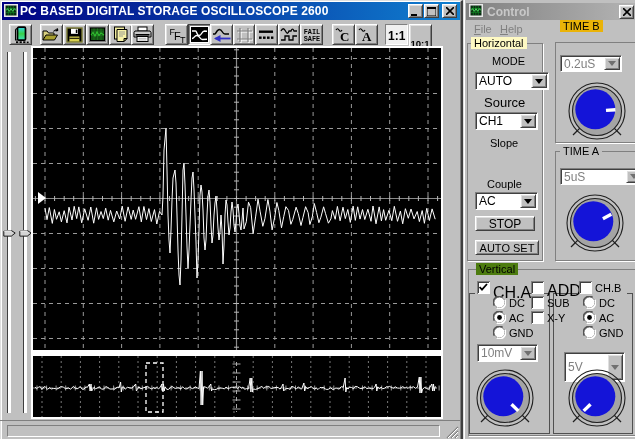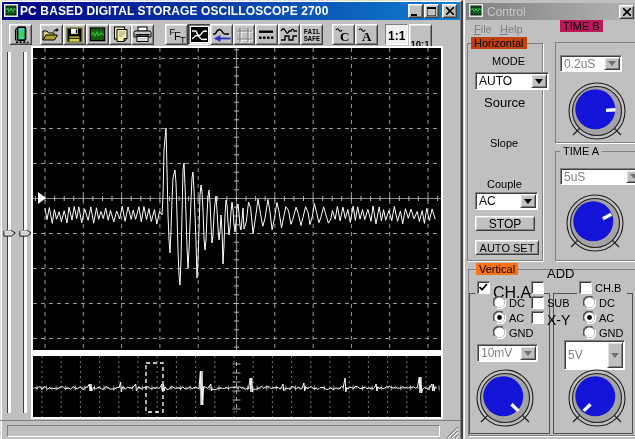--- a/index.html
+++ b/index.html
@@ -29,21 +29,21 @@
   <div class="abs" style="left:0;top:0;width:463px;height:439px;border-left:1px solid #dfdfdf;border-top:1px solid #dfdfdf;border-right:2px solid #404040"></div>
   <div class="abs" style="left:1px;top:1px;width:460px;height:438px;border-left:1px solid #ffffff;border-top:1px solid #ffffff;border-right:1px solid #808080"></div>
 
   <div class="abs" style="left:2px;top:2px;width:458px;height:18px;background:linear-gradient(90deg,#000082,#1080d0)"></div>
   <svg style="position:absolute;left:4px;top:4px" width="14" height="13" viewBox="0 0 14 13">
       <rect x="0" y="0" width="14" height="13" fill="#e8e8e8"></rect>
       <rect x="1.5" y="1.5" width="11" height="10" fill="#0a2a12"></rect>
       <path d="M2,4.6 h10 M2,8.4 h10 M4.3,2 v9 M6.8,2 v9 M9.3,2 v9" stroke="#0f8a22" stroke-width="0.7"></path>
       <path d="M2,6.5 l1.6,-1.8 1.7,2.6 1.7,-2.6 1.7,2.6 1.7,-2.6 1.6,1.8" stroke="#55e868" stroke-width="0.9" fill="none"></path>
     </svg>
-  <div class="abs" style="left:20px;top:4px;font-size:12px;font-weight:bold;color:#ffffff;letter-spacing:0.12px">PC BASED DIGITAL STORAGE OSCILLOSCOPE 2700</div>
+  <div class="abs" style="left:20px;top:4px;font-size:12px;font-weight:bold;color:#ffffff;letter-spacing:0.12px">PC BASED DIGITAL STORAGE OSCILLOSCOPE 2600</div>
   <div class="wbt" style="left:408px;top:4px;width:15px;height:14px">
       <svg width="9" height="9" viewBox="0 0 9 9">
         <rect x="0" y="7" width="6" height="2" fill="#000"></rect>
       </svg>
     </div>
   <div class="wbt" style="left:424px;top:4px;width:15px;height:14px">
       <svg width="9" height="9" viewBox="0 0 9 9">
         <rect x="0" y="0" width="9" height="9" fill="none" stroke="#000" stroke-width="1"></rect>
         <rect x="0" y="0" width="9" height="2" fill="#000"></rect>
       </svg>
@@ -392,59 +392,67 @@
   <div class="abs" style="left:0;top:0;width:2px;height:439px;background:#dfdfdf"></div>
   <div class="abs" style="left:1px;top:0;width:1px;height:439px;background:#ffffff"></div>
 
   <div class="abs" style="left:3px;top:3px;width:173px;height:17px;background:linear-gradient(90deg,#808080,#b5b5b5)"></div>
   <svg style="position:absolute;left:6px;top:4px" width="14" height="13" viewBox="0 0 14 13">
       <rect x="0" y="0" width="14" height="13" fill="#e8e8e8"></rect>
       <rect x="1.5" y="1.5" width="11" height="10" fill="#0a2a12"></rect>
       <path d="M2,4.6 h10 M2,8.4 h10 M4.3,2 v9 M6.8,2 v9 M9.3,2 v9" stroke="#0f8a22" stroke-width="0.7"></path>
       <path d="M2,6.5 l1.6,-1.8 1.7,2.6 1.7,-2.6 1.7,2.6 1.7,-2.6 1.6,1.8" stroke="#55e868" stroke-width="0.9" fill="none"></path>
     </svg>
-  <div class="abs" style="left:24px;top:4.5px;font-size:12px;font-weight:normal;color:#c8c8c8">Control</div>
+  <div class="abs" style="left:24px;top:4.5px;font-size:12px;font-weight:bold;color:#c8c8c8">Control</div>
   <div class="wbt" style="left:156px;top:5px;width:15px;height:14px">
       <svg width="8" height="8" viewBox="0 0 8 8">
         <path d="M0,0 L8,8 M8,0 L0,8" stroke="#000" stroke-width="1.6"></path>
       </svg>
     </div>
 
   <div class="abs" style="left:11px;top:23px;font-size:11px;color:#808080"><span style="text-decoration:underline">F</span>ile</div>
   <div class="abs" style="left:37px;top:23px;font-size:11px;color:#808080"><span style="text-decoration:underline">H</span>elp</div>
 </div>
 
 <div id="widg" style="position:absolute;left:0;top:0;width:635px;height:439px;pointer-events:none">
   <div class="grp" style="left:467px;top:43px;width:76px;height:218px"></div>
-    <div style="position:absolute;left:471px;top:37px;font-size:11px;background:#c2410c;padding:0 3px;white-space:nowrap">Horizontal</div>
+    <div style="position:absolute;left:471px;top:37px;font-size:11px;background:#fef9c3;padding:0 3px;white-space:nowrap">Horizontal</div>
   <div style="position:absolute;left:492px;top:55px;font-size:11px;color:#000;letter-spacing:0px;white-space:nowrap">MODE</div>
   <div class="cb" style="left:475px;top:72px;width:74px;height:18px">
       <span class="cbt" style="color:#000000;font-size:12px">AUTO</span>
       <span class="cbb">
         <svg width="8" height="5" viewBox="0 0 8 5">
           <path d="M0,0 h8 l-4,5 z" fill="#000"></path>
         </svg>
       </span>
     </div>
   <div style="position:absolute;left:484px;top:95px;font-size:13px;color:#000;letter-spacing:0px;white-space:nowrap">Source</div>
+  <div class="cb" style="left:475px;top:112px;width:63px;height:18px">
+      <span class="cbt" style="color:#000000;font-size:12px">CH1</span>
+      <span class="cbb">
+        <svg width="8" height="5" viewBox="0 0 8 5">
+          <path d="M0,0 h8 l-4,5 z" fill="#000"></path>
+        </svg>
+      </span>
+    </div>
   <div style="position:absolute;left:490px;top:137px;font-size:11px;color:#000;letter-spacing:0px;white-space:nowrap">Slope</div>
   <div style="position:absolute;left:487px;top:178px;font-size:11px;color:#000;letter-spacing:0px;white-space:nowrap">Couple</div>
   <div class="cb" style="left:475px;top:192px;width:63px;height:18px">
       <span class="cbt" style="color:#000000;font-size:12px">AC</span>
       <span class="cbb">
         <svg width="8" height="5" viewBox="0 0 8 5">
           <path d="M0,0 h8 l-4,5 z" fill="#000"></path>
         </svg>
       </span>
     </div>
   <div class="btn3" style="left:475px;top:216px;width:60px;height:15px">STOP</div>
   <div class="btn3" style="left:475px;top:240px;width:64px;height:15px;font-size:11px">AUTO SET</div>
 
   <div class="grp" style="left:555px;top:42px;width:84px;height:101px"></div>
-    <div style="position:absolute;left:560px;top:20px;font-size:11px;background:#be185d;padding:0 3px;white-space:nowrap">TIME B</div>
+    <div style="position:absolute;left:560px;top:20px;font-size:11px;background:#eab308;padding:0 3px;white-space:nowrap">TIME B</div>
   <div class="cb" style="left:560px;top:55px;width:62px;height:17px">
       <span class="cbt" style="color:#808080;font-size:12px">0.2uS</span>
       <span class="cbb cbd">
         <svg width="8" height="5" viewBox="0 0 8 5">
           <path d="M0,0 h8 l-4,5 z" fill="#707070"></path>
         </svg>
       </span>
     </div>
   <svg style="position:absolute;left:561.5px;top:76px" width="70" height="70" viewBox="0 0 70 70">
       <line x1="19.4" y1="50.6" x2="11.0" y2="59.0" stroke="#202020" stroke-width="1.3"></line>
@@ -468,40 +476,40 @@
   <svg style="position:absolute;left:559.5px;top:188px" width="70" height="70" viewBox="0 0 70 70">
       <line x1="19.4" y1="50.6" x2="11.0" y2="59.0" stroke="#202020" stroke-width="1.3"></line>
       <line x1="50.6" y1="50.6" x2="59.0" y2="59.0" stroke="#202020" stroke-width="1.3"></line>
       <circle cx="35" cy="35" r="28" fill="none" stroke="#202020" stroke-width="1.1"></circle>
       <circle cx="35" cy="35" r="24.5" fill="#a4a4a4" stroke="#202020" stroke-width="1.1"></circle>
       <circle cx="33.3" cy="33.3" r="20" fill="#1414d8"></circle>
       <line x1="42.9" y1="30.8" x2="51.3" y2="26.3" stroke="#ffffff" stroke-width="3.4"></line>
     </svg>
 
   <div class="grp" style="left:468px;top:269px;width:171px;height:167px"></div>
-    <div style="position:absolute;left:476px;top:263px;font-size:11px;background:#f97316;padding:0 3px;white-space:nowrap">Vertical</div>
+    <div style="position:absolute;left:476px;top:263px;font-size:11px;background:#4d7c0f;padding:0 3px;white-space:nowrap">Vertical</div>
   <div class="abs" style="left:469px;top:293px;width:81px;height:141px;border:1px solid #505050"></div>
   <div class="abs" style="left:553px;top:293px;width:80px;height:141px;border:1px solid #505050"></div>
   <div class="abs" style="left:475px;top:279px;width:50px;height:17px;background:#c0c0c0"></div>
   <div class="abs" style="left:577px;top:279px;width:50px;height:17px;background:#c0c0c0"></div>
   <svg style="position:absolute;left:477px;top:281px" width="13" height="13" viewBox="0 0 13 13">
       <rect x="0" y="0" width="13" height="13" fill="#808080"></rect>
       <rect x="1" y="1" width="12" height="12" fill="#ffffff"></rect>
       <rect x="1" y="1" width="11" height="11" fill="#404040"></rect>
       <rect x="2" y="2" width="10" height="10" fill="#ffffff"></rect>
       <path d="M2.6,6 L5,8.6 L10,3" stroke="#000" stroke-width="1.8" fill="none"></path>
     </svg>
     <div style="position:absolute;left:493px;top:284px;font-size:16px;color:#000;letter-spacing:0px;white-space:nowrap">CH.A</div>
   <svg style="position:absolute;left:531px;top:281px" width="13" height="13" viewBox="0 0 13 13">
       <rect x="0" y="0" width="13" height="13" fill="#808080"></rect>
       <rect x="1" y="1" width="12" height="12" fill="#ffffff"></rect>
       <rect x="1" y="1" width="11" height="11" fill="#404040"></rect>
       <rect x="2" y="2" width="10" height="10" fill="#ffffff"></rect>
     </svg>
-    <div style="position:absolute;left:547px;top:266px;font-size:13px;color:#000;letter-spacing:0px;white-space:nowrap">ADD</div>
+    <div style="position:absolute;left:547px;top:282px;font-size:16px;color:#000;letter-spacing:0px;white-space:nowrap">ADD</div>
   <svg style="position:absolute;left:579px;top:281px" width="13" height="13" viewBox="0 0 13 13">
       <rect x="0" y="0" width="13" height="13" fill="#808080"></rect>
       <rect x="1" y="1" width="12" height="12" fill="#ffffff"></rect>
       <rect x="1" y="1" width="11" height="11" fill="#404040"></rect>
       <rect x="2" y="2" width="10" height="10" fill="#ffffff"></rect>
     </svg>
     <div style="position:absolute;left:595px;top:282px;font-size:11px;color:#000;letter-spacing:0px;white-space:nowrap">CH.B</div>
   <svg style="position:absolute;left:493px;top:296px" width="13" height="13" viewBox="0 0 13 13">
       <circle cx="6.5" cy="6.5" r="5.5" fill="#fff"></circle>
       <circle cx="6.5" cy="6.5" r="5.5" fill="none" stroke="#868686" stroke-width="1"></circle>
@@ -530,21 +538,21 @@
       <path d="M12,3.8 A6.1,6.1 0 0 1 3.8,12" fill="none" stroke="#ffffff" stroke-width="1.5"></path>
       <circle cx="6.5" cy="6.5" r="2.4" fill="#000"></circle>
     </svg>
     <div style="position:absolute;left:509px;top:312px;font-size:11px;color:#000;letter-spacing:0px;white-space:nowrap">AC</div>
   <svg style="position:absolute;left:531px;top:311px" width="13" height="13" viewBox="0 0 13 13">
       <rect x="0" y="0" width="13" height="13" fill="#808080"></rect>
       <rect x="1" y="1" width="12" height="12" fill="#ffffff"></rect>
       <rect x="1" y="1" width="11" height="11" fill="#404040"></rect>
       <rect x="2" y="2" width="10" height="10" fill="#ffffff"></rect>
     </svg>
-    <div style="position:absolute;left:547px;top:312px;font-size:14px;color:#000;letter-spacing:0px;white-space:nowrap">X-Y</div>
+    <div style="position:absolute;left:547px;top:312px;font-size:11px;color:#000;letter-spacing:0px;white-space:nowrap">X-Y</div>
   <svg style="position:absolute;left:583px;top:311px" width="13" height="13" viewBox="0 0 13 13">
       <circle cx="6.5" cy="6.5" r="5.5" fill="#fff"></circle>
       <circle cx="6.5" cy="6.5" r="5.5" fill="none" stroke="#868686" stroke-width="1"></circle>
       <path d="M1.4,9.6 A5.9,5.9 0 0 1 9.6,1.4" fill="none" stroke="#555555" stroke-width="1.5"></path>
       <path d="M12,3.8 A6.1,6.1 0 0 1 3.8,12" fill="none" stroke="#ffffff" stroke-width="1.5"></path>
       <circle cx="6.5" cy="6.5" r="2.4" fill="#000"></circle>
     </svg>
     <div style="position:absolute;left:599px;top:312px;font-size:11px;color:#000;letter-spacing:0px;white-space:nowrap">AC</div>
   <svg style="position:absolute;left:493px;top:326px" width="13" height="13" viewBox="0 0 13 13">
       <circle cx="6.5" cy="6.5" r="5.5" fill="#fff"></circle>
@@ -561,21 +569,21 @@
     </svg>
     <div style="position:absolute;left:599px;top:327px;font-size:11px;color:#000;letter-spacing:0px;white-space:nowrap">GND</div>
   <div class="cb" style="left:477px;top:344px;width:61px;height:18px">
       <span class="cbt" style="color:#808080;font-size:12px">10mV</span>
       <span class="cbb cbd">
         <svg width="8" height="5" viewBox="0 0 8 5">
           <path d="M0,0 h8 l-4,5 z" fill="#707070"></path>
         </svg>
       </span>
     </div>
-  <div class="cb" style="left:564px;top:340px;width:61px;height:30px">
+  <div class="cb" style="left:564px;top:352px;width:61px;height:30px">
       <span class="cbt" style="color:#808080;font-size:12px">5V</span>
       <span class="cbb cbd">
         <svg width="8" height="5" viewBox="0 0 8 5">
           <path d="M0,0 h8 l-4,5 z" fill="#707070"></path>
         </svg>
       </span>
     </div>
   <svg style="position:absolute;left:470px;top:363px" width="70" height="70" viewBox="0 0 70 70">
       <line x1="19.4" y1="50.6" x2="11.0" y2="59.0" stroke="#202020" stroke-width="1.3"></line>
       <line x1="50.6" y1="50.6" x2="59.0" y2="59.0" stroke="#202020" stroke-width="1.3"></line>

